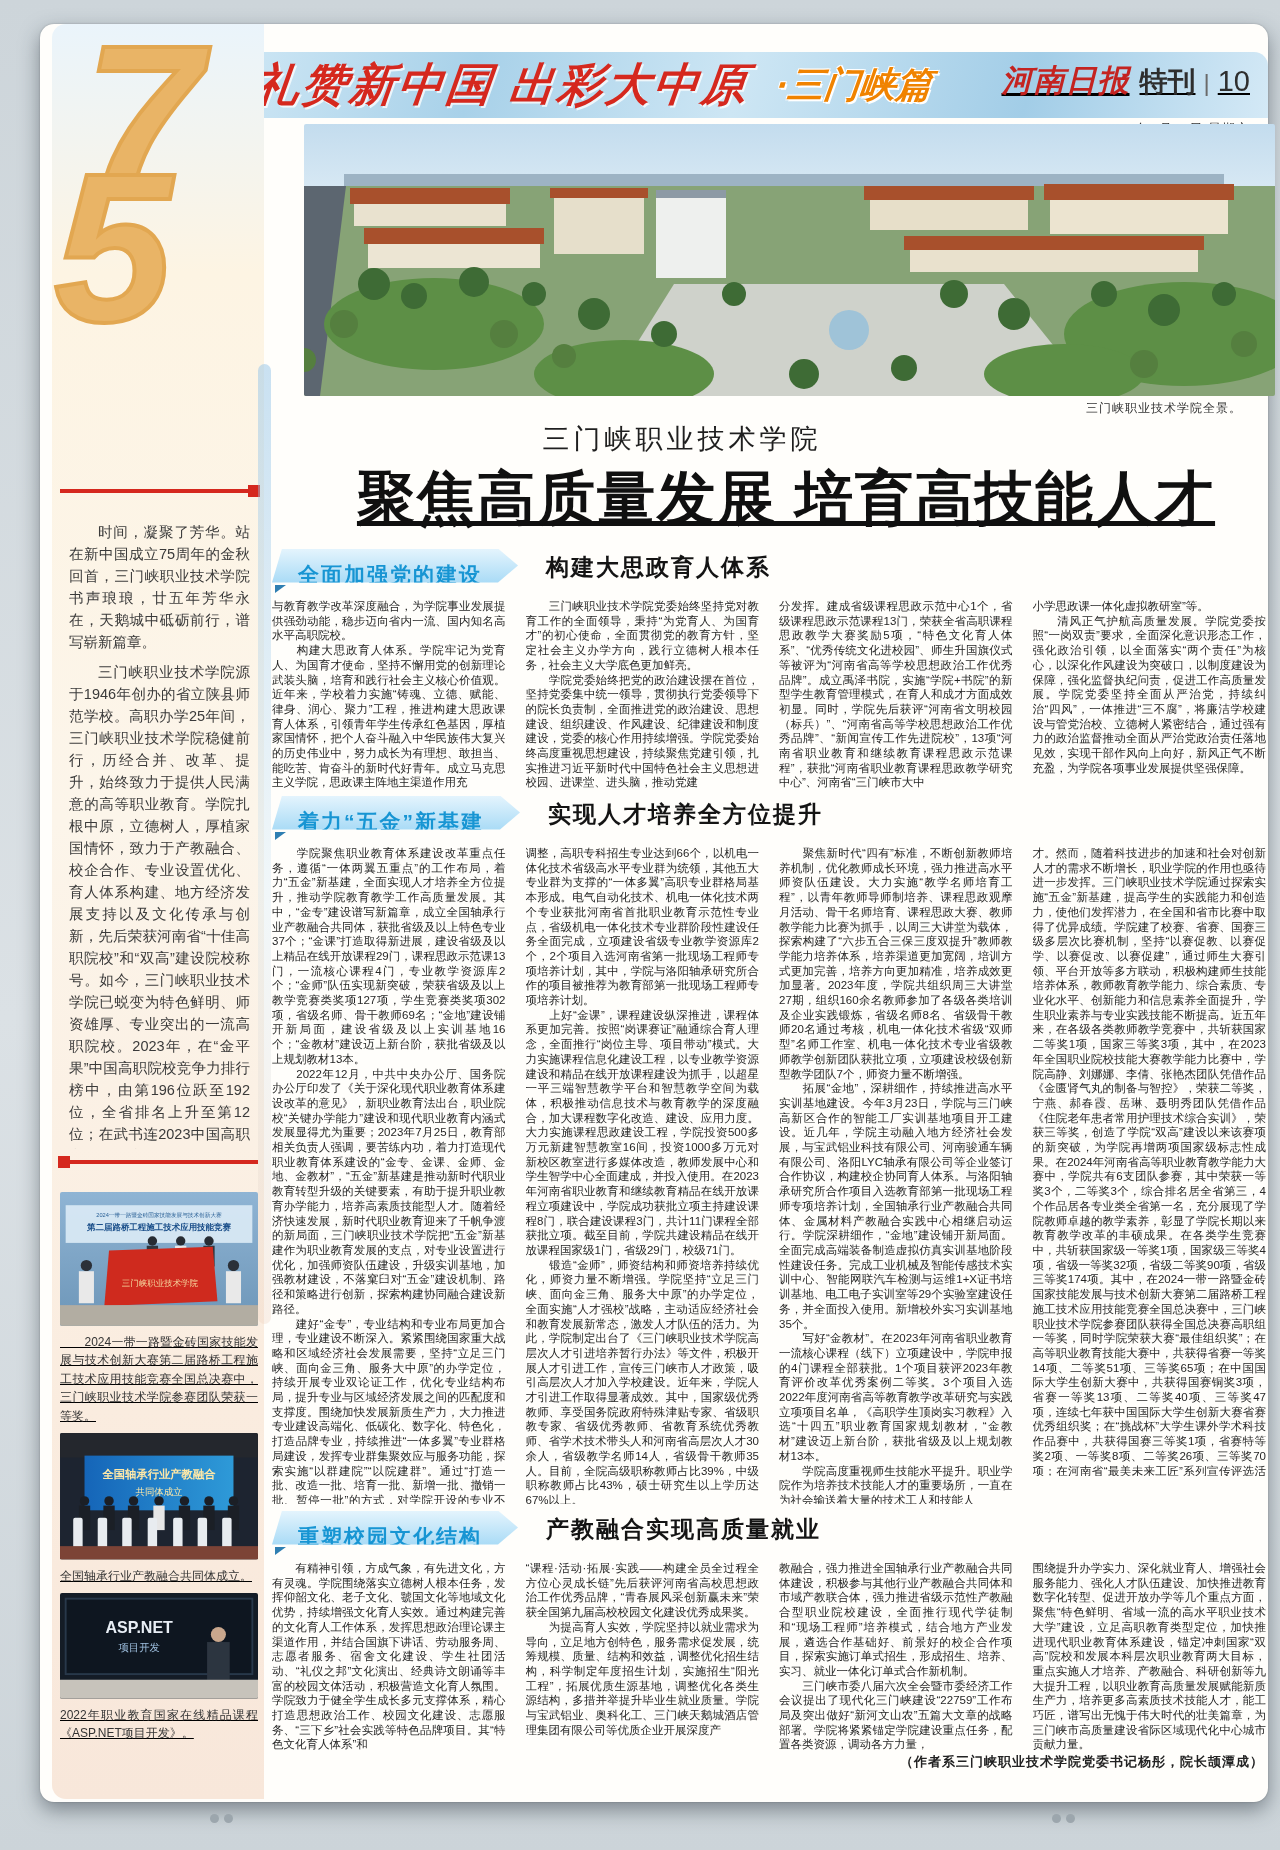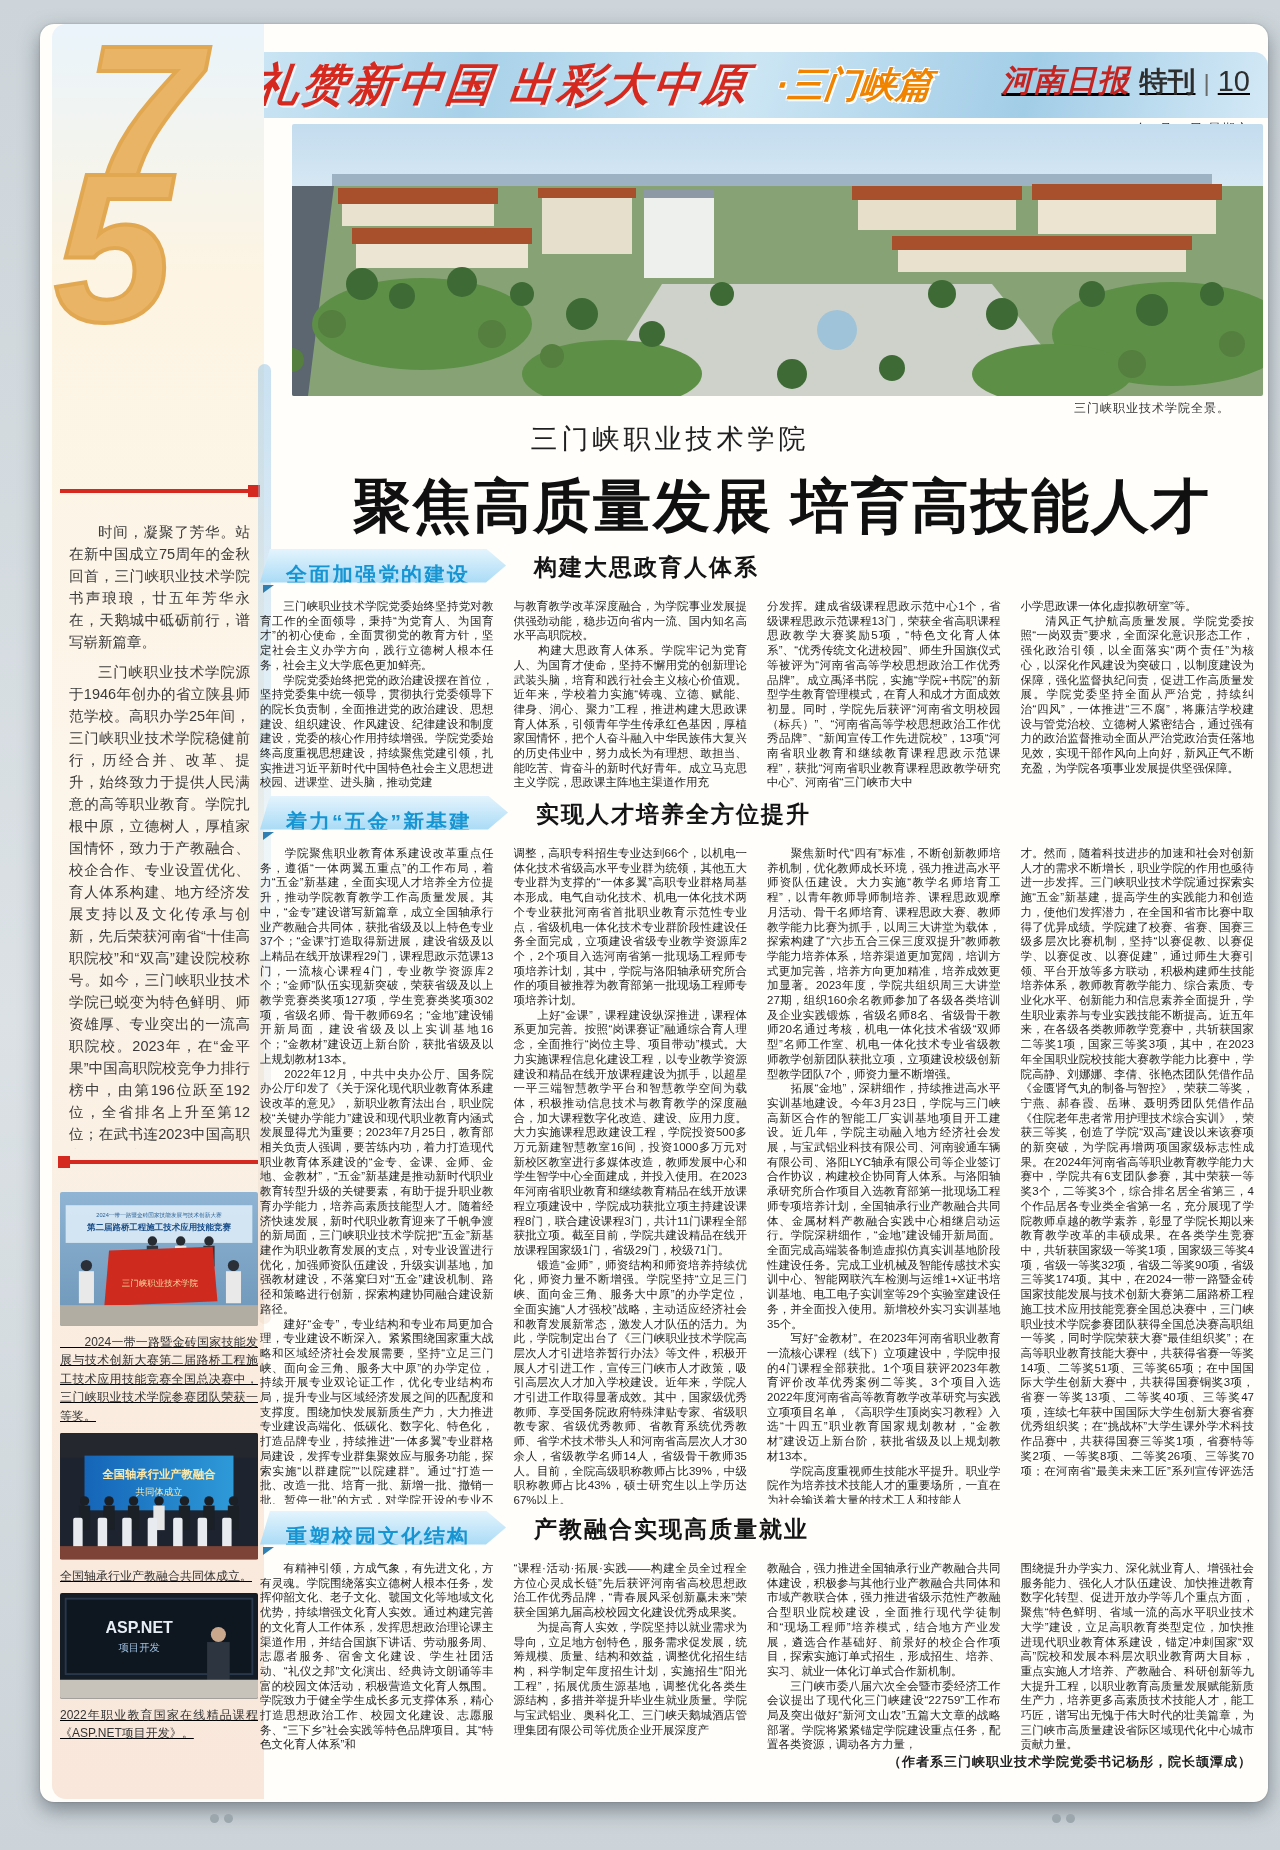--- a/index.html
+++ b/index.html
@@ -45,27 +45,27 @@
   .rule-bottom{top:1136px;}
   .rule-bottom::after{content:"";position:absolute;left:-2px;top:-4px;width:12px;height:12px;background:#d5281e;}
   .intro{position:absolute;left:9px;top:489px;width:197px;height:636px;overflow:hidden;
          font-size:14.5px;line-height:22px;color:#3a3a3a;text-align:justify;}
   .intro p{margin:8px;text-indent:2em;}
   .figs{position:absolute;left:8px;top:1168px;width:198px;}
   .sfig{margin:0 0 8px 0;text-decoration:underline;}
   .sfig svg{display:block;width:198px;border-radius:2px;}
   .scap{font-size:12px;line-height:18.5px;color:#333;text-align:justify;margin-top:7px;}
   
-  .main{position:absolute;left:220px;top:0;width:998px;height:1775px;}
+  .main{position:absolute;left:232px;top:0;width:998px;height:1775px;}
   .campus{position:absolute;left:32px;top:100px;width:971px;height:272px;border-radius:2px;}
   .photo-cap{position:absolute;top:376px;right:28px;font-size:12px;color:#333;letter-spacing:1px;}
   .kicker{position:absolute;top:397px;left:0;width:820px;text-align:center;
           font-size:27px;color:#1f1f1f;letter-spacing:4px;font-weight:500;}
-  .headline{position:absolute;top:428px;left:50px;width:912px;margin:16px;text-align:center;
-            font-size:58px;font-weight:900;color:#101010;letter-spacing:2px;white-space:nowrap;}
+  .headline{position:absolute;top:428px;left:50px;width:912px;margin:8px;text-align:center;
+            font-size:58px;font-weight:900;color:#101010;letter-spacing:2px;white-space:nowrap;text-decoration:underline;}
   section{position:absolute;left:0;width:998px;}
   #sec-0{top:525px;} #sec-1{top:772px;} #sec-2{top:1487px;}
   .sec-head{display:flex;align-items:center;height:36px;}
   .tabwrap{position:relative;display:inline-block;}
   .fold{position:absolute;left:3px;bottom:-7px;width:0;height:0;
         border-style:solid;border-width:8px 11px 0 0;
         border-color:#2f7fb2 transparent transparent transparent;}
   .tab{display:inline-block;height:34px;line-height:34px;padding:9px 36px 0 26px;
        font-size:21px;font-weight:900;color:#1795d3;letter-spacing:2px;
        background:linear-gradient(180deg,#e4f4fd 0%,#a9dbf6 100%);
@@ -279,26 +279,26 @@
       <section id="sec-0">
         <div class="sec-head">
           <span class="tabwrap">
             <span class="fold"></span>
             <span class="tab">全面加强党的建设</span>
           </span>
           <span class="sec-sub">构建大思政育人体系</span>
         </div>
         <div class="cols">
             <div class="col">
+              <p>与教育教学改革深度融合，为学院事业发展提供强劲动能，稳步迈向省内一流、国内知名高水平高职院校。</p>
+              <p>　　构建大思政育人体系。学院牢记为党育人、为国育才使命，坚持不懈用党的创新理论武装头脑，培育和践行社会主义核心价值观。近年来，学校着力实施“铸魂、立德、赋能、律身、润心、聚力”工程，推进构建大思政课育人体系，引领青年学生传承红色基因，厚植家国情怀，把个人奋斗融入中华民族伟大复兴的历史伟业中，努力成长为有理想、敢担当、能吃苦、肯奋斗的新时代好青年。成立马克思主义学院，思政课主阵地主渠道作用充</p>
+            </div>
+            <div class="col">
               <p>　　三门峡职业技术学院党委始终坚持党对教育工作的全面领导，秉持“为党育人、为国育才”的初心使命，全面贯彻党的教育方针，坚定社会主义办学方向，践行立德树人根本任务，社会主义大学底色更加鲜亮。</p>
               <p>　　学院党委始终把党的政治建设摆在首位，坚持党委集中统一领导，贯彻执行党委领导下的院长负责制，全面推进党的政治建设、思想建设、组织建设、作风建设、纪律建设和制度建设，党委的核心作用持续增强。学院党委始终高度重视思想建设，持续聚焦党建引领，扎实推进习近平新时代中国特色社会主义思想进校园、进课堂、进头脑，推动党建</p>
-            </div>
-            <div class="col">
-              <p>与教育教学改革深度融合，为学院事业发展提供强劲动能，稳步迈向省内一流、国内知名高水平高职院校。</p>
-              <p>　　构建大思政育人体系。学院牢记为党育人、为国育才使命，坚持不懈用党的创新理论武装头脑，培育和践行社会主义核心价值观。近年来，学校着力实施“铸魂、立德、赋能、律身、润心、聚力”工程，推进构建大思政课育人体系，引领青年学生传承红色基因，厚植家国情怀，把个人奋斗融入中华民族伟大复兴的历史伟业中，努力成长为有理想、敢担当、能吃苦、肯奋斗的新时代好青年。成立马克思主义学院，思政课主阵地主渠道作用充</p>
             </div>
             <div class="col">
               <p>分发挥。建成省级课程思政示范中心1个，省级课程思政示范课程13门，荣获全省高职课程思政教学大赛奖励5项，“特色文化育人体系”、“优秀传统文化进校园”、师生升国旗仪式等被评为“河南省高等学校思想政治工作优秀品牌”。成立禹泽书院，实施“学院+书院”的新型学生教育管理模式，在育人和成才方面成效初显。同时，学院先后获评“河南省文明校园（标兵）”、“河南省高等学校思想政治工作优秀品牌”、“新闻宣传工作先进院校”，13项“河南省职业教育和继续教育课程思政示范课程”，获批“河南省职业教育课程思政教学研究中心”、河南省“三门峡市大中</p>
             </div>
             <div class="col">
               <p>小学思政课一体化虚拟教研室”等。</p>
               <p>　　清风正气护航高质量发展。学院党委按照“一岗双责”要求，全面深化意识形态工作，强化政治引领，以全面落实“两个责任”为核心，以深化作风建设为突破口，以制度建设为保障，强化监督执纪问责，促进工作高质量发展。学院党委坚持全面从严治党，持续纠治“四风”，一体推进“三不腐”，将廉洁学校建设与管党治校、立德树人紧密结合，通过强有力的政治监督推动全面从严治党政治责任落地见效，实现干部作风向上向好，新风正气不断充盈，为学院各项事业发展提供坚强保障。</p>
             </div>
           </div>
       </section>

